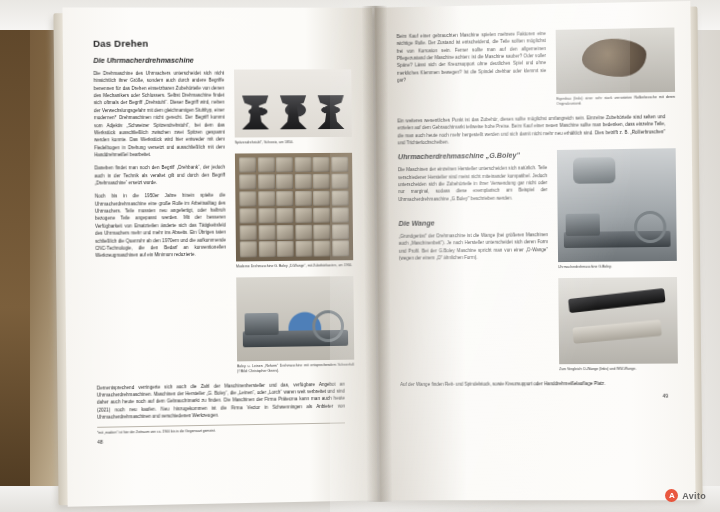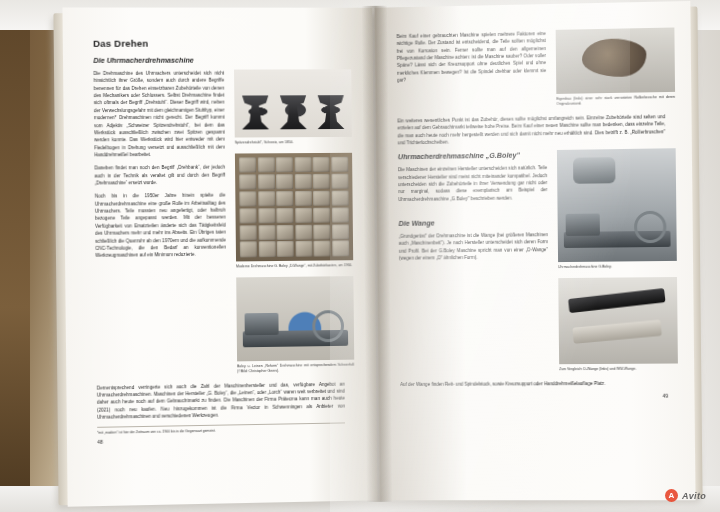--- a/index.html
+++ b/index.html
@@ -276,21 +276,20 @@
     font-weight: bold;
     display: flex;
     align-items: center;
     justify-content: center;
   }
   .wm-text {
     font-size: 9px;
     font-weight: bold;
     color: #5b5b5b;
     letter-spacing: .3px;
-    font-style: italic;
   }
   .glare {
     position: absolute;
     left: 330px; top: -40px;
     width: 300px; height: 620px;
     background: linear-gradient(110deg, rgba(255,255,255,0) 0%, rgba(255,255,255,.30) 45%, rgba(255,255,255,0) 75%);
     pointer-events: none;
   }
 </style>
 </head>

